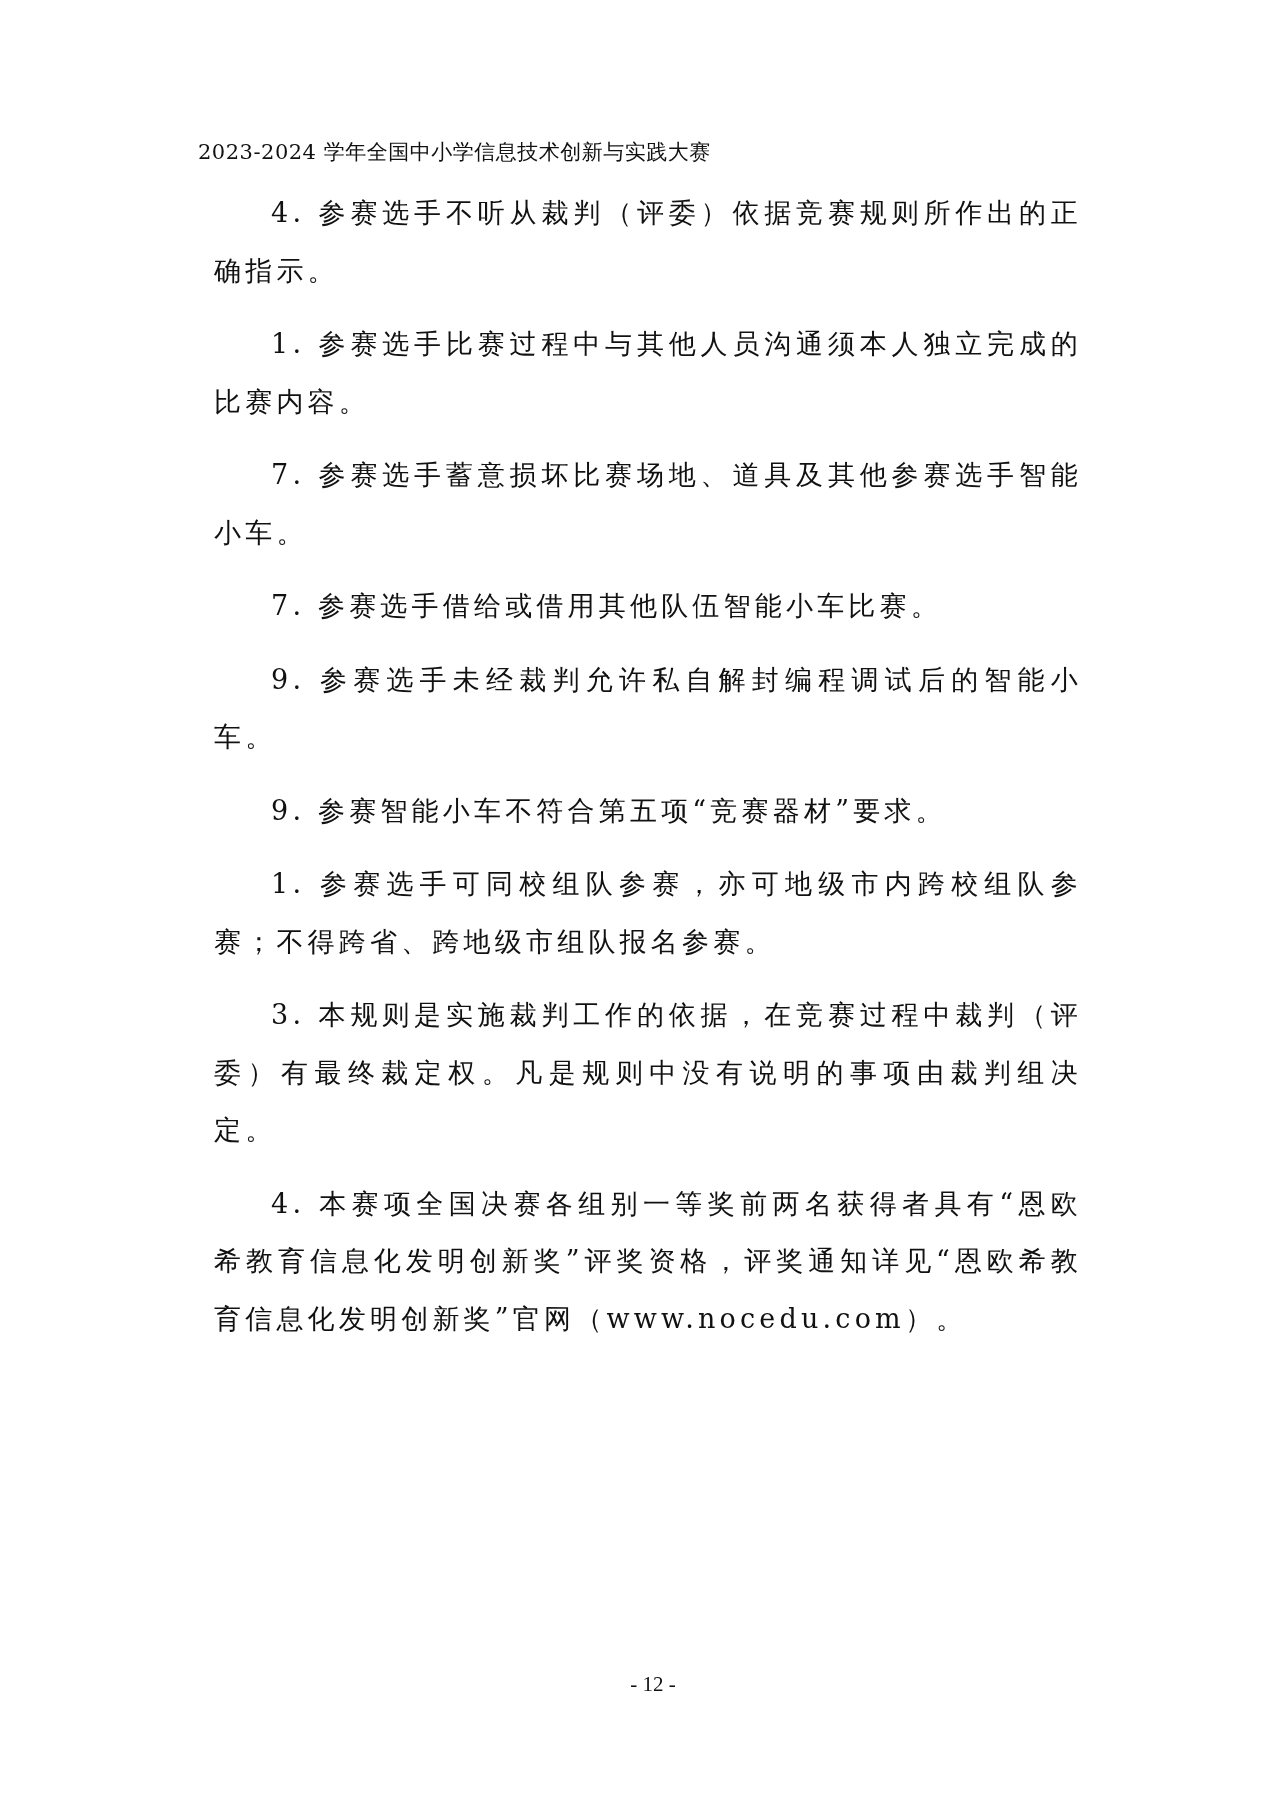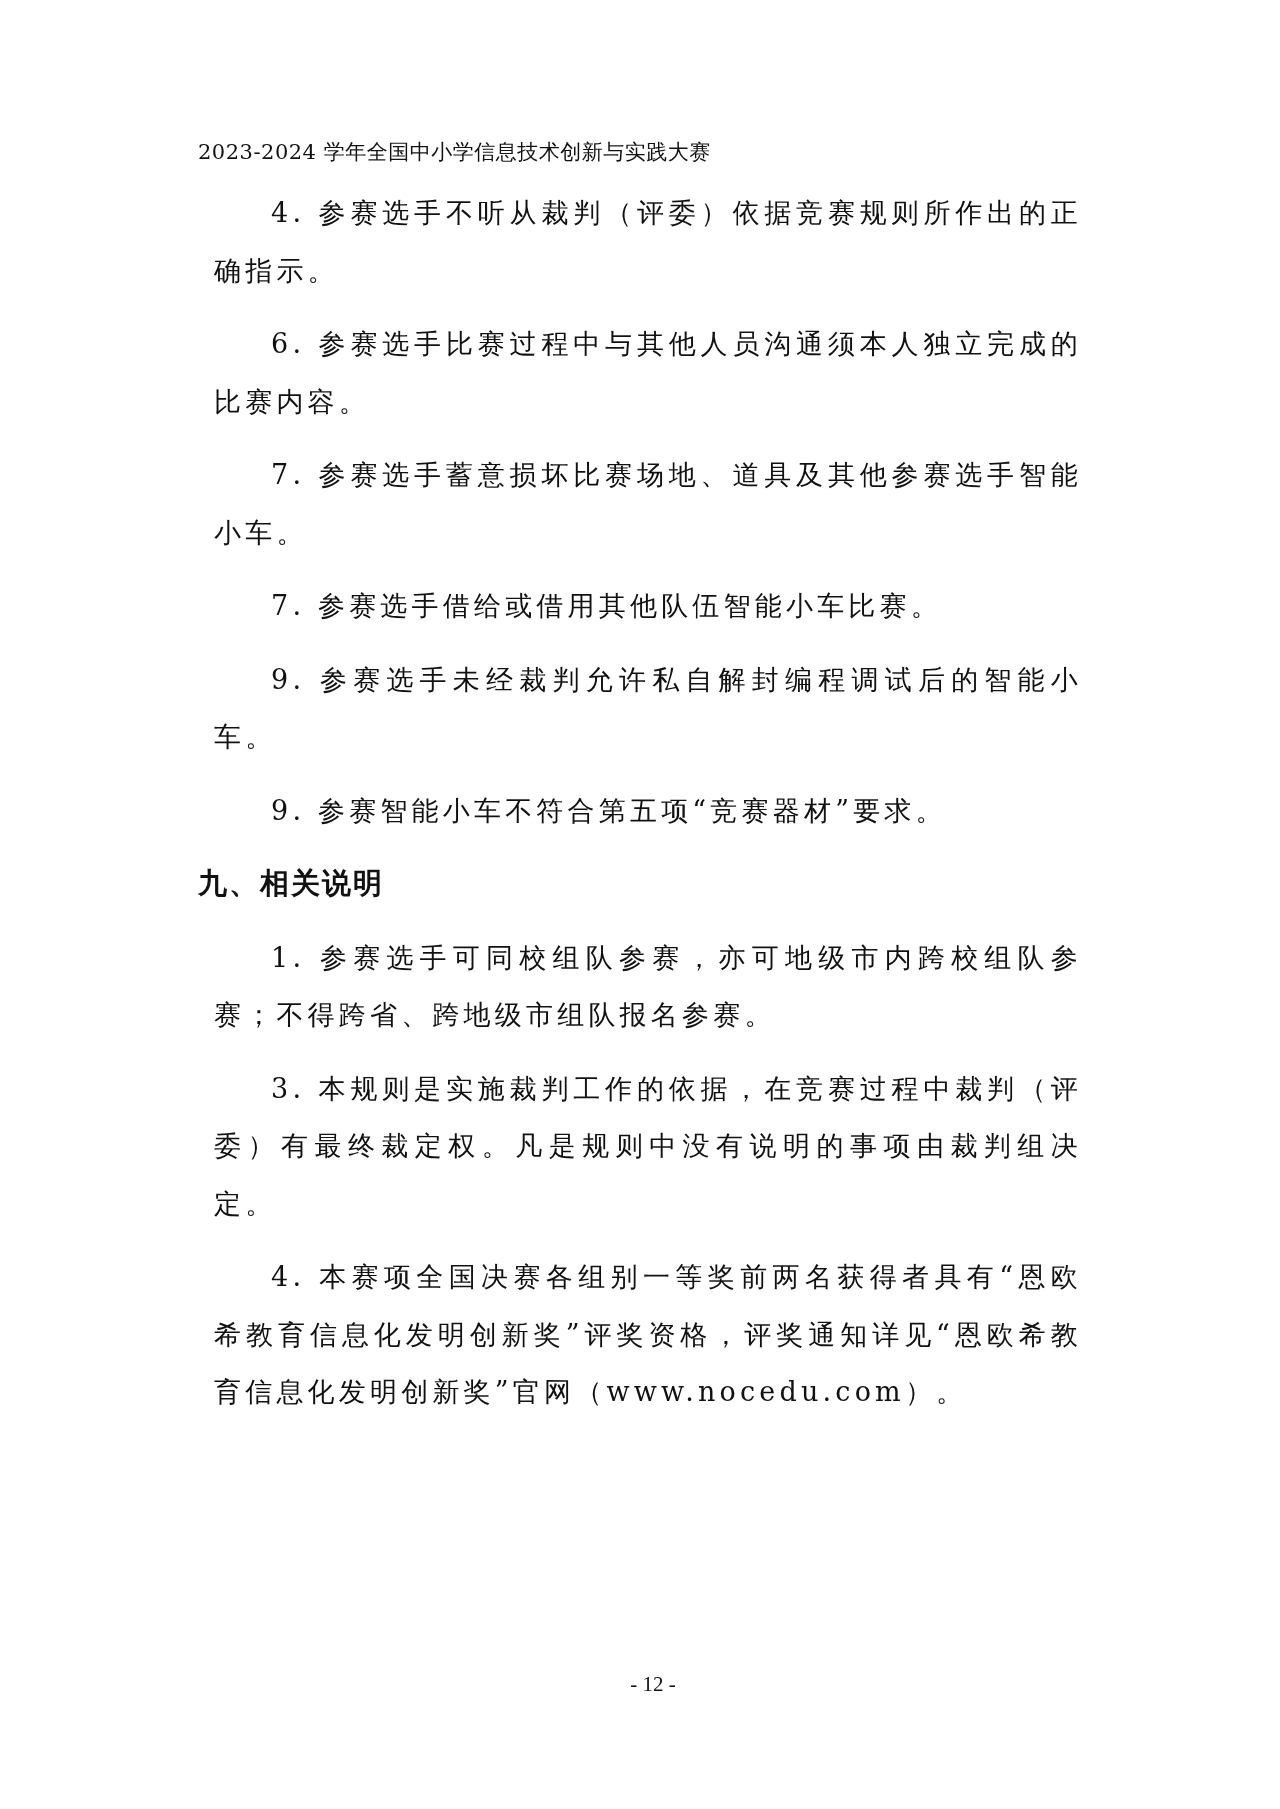--- a/index.html
+++ b/index.html
@@ -13,24 +13,23 @@
   .footer { position: absolute; left: 0; width: 1280px; top: 1672px; text-align: center; font-size: 21px;
             font-family: Liberation Serif, serif; padding-left: 13px; }
 </style>
 </head>
 <body>
 
 <div class="header">2023-2024 学年全国中小学信息技术创新与实践大赛</div>
 
 <div class="body-text">
   <p class="para">4. 参赛选手不听从裁判（评委）依据竞赛规则所作出的正确指示。</p>
-  <p class="para">6. 参赛选手比赛过程中与其他人员沟通须本人独立完成的比赛内容。</p>
+  <p class="para">1. 参赛选手比赛过程中与其他人员沟通须本人独立完成的比赛内容。</p>
   <p class="para">7. 参赛选手蓄意损坏比赛场地、道具及其他参赛选手智能小车。</p>
   <p class="para">7. 参赛选手借给或借用其他队伍智能小车比赛。</p>
   <p class="para">9. 参赛选手未经裁判允许私自解封编程调试后的智能小车。</p>
   <p class="para">9. 参赛智能小车不符合第五项“竞赛器材”要求。</p>
-  <h2 class="heading">九、相关说明</h2>
   <p class="para">1. 参赛选手可同校组队参赛，亦可地级市内跨校组队参赛；不得跨省、跨地级市组队报名参赛。</p>
   <p class="para">3. 本规则是实施裁判工作的依据，在竞赛过程中裁判（评委）有最终裁定权。凡是规则中没有说明的事项由裁判组决定。</p>
   <p class="para">4. 本赛项全国决赛各组别一等奖前两名获得者具有“恩欧希教育信息化发明创新奖”评奖资格，评奖通知详见“恩欧希教育信息化发明创新奖”官网（www.nocedu.com）。</p>
 </div>
 
 <div class="footer">- 12 -</div>
 
 </body></html>

